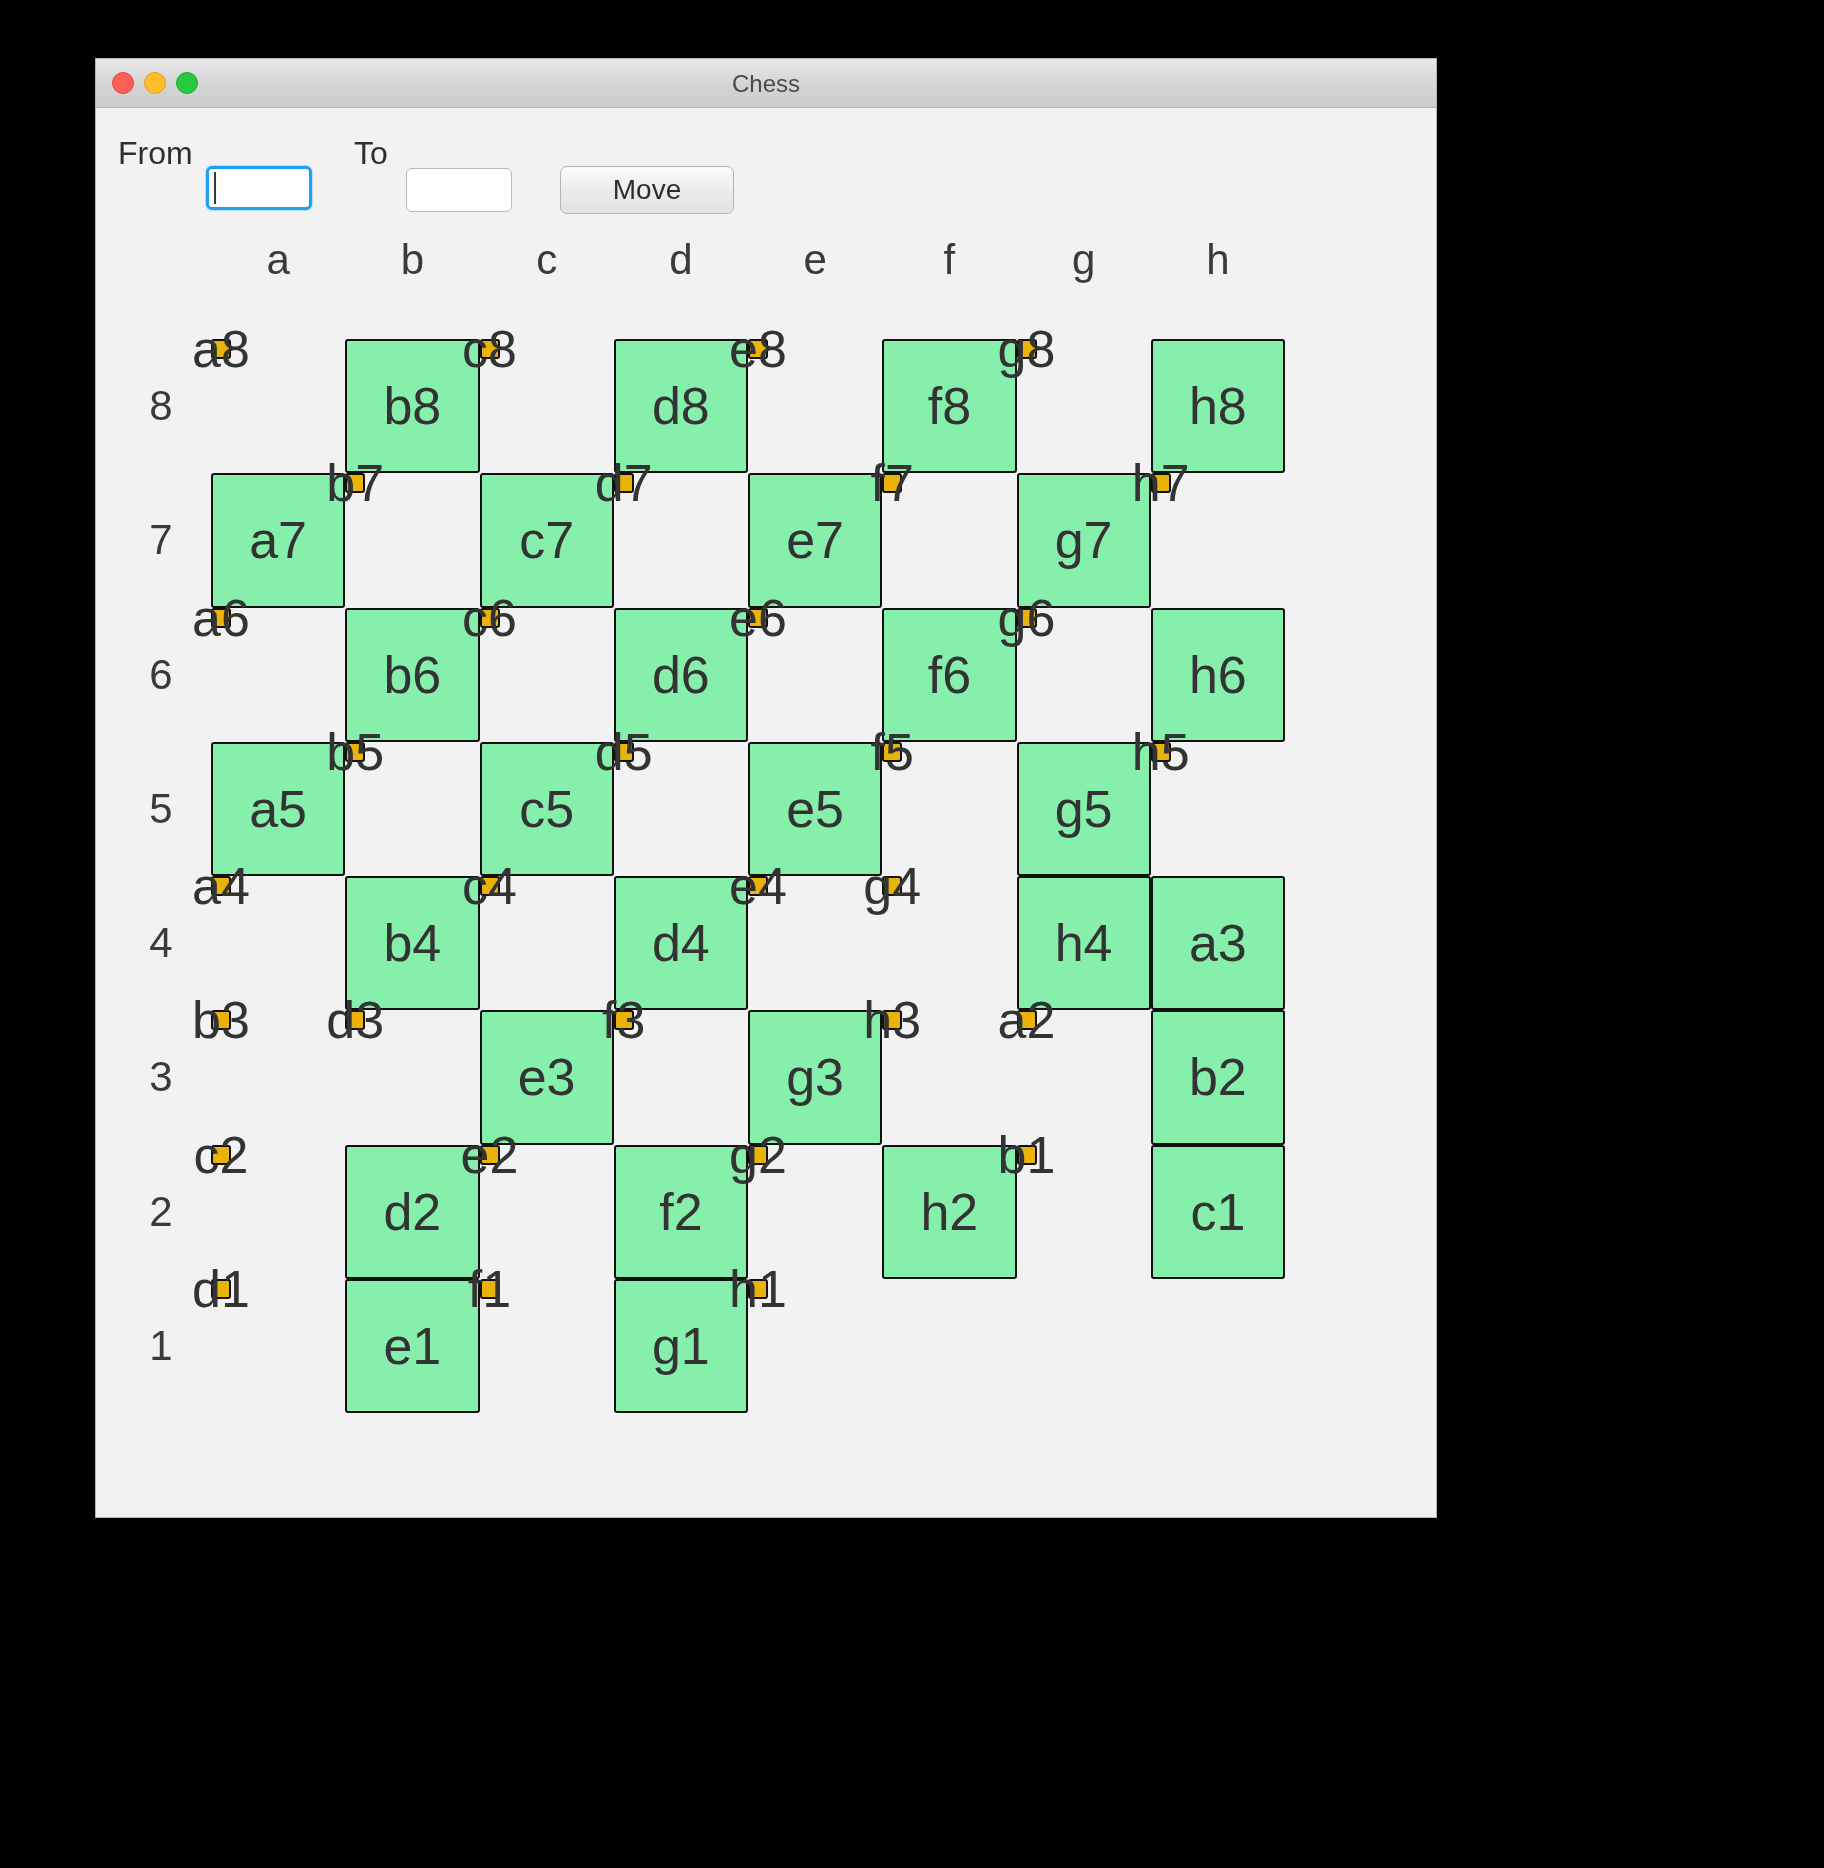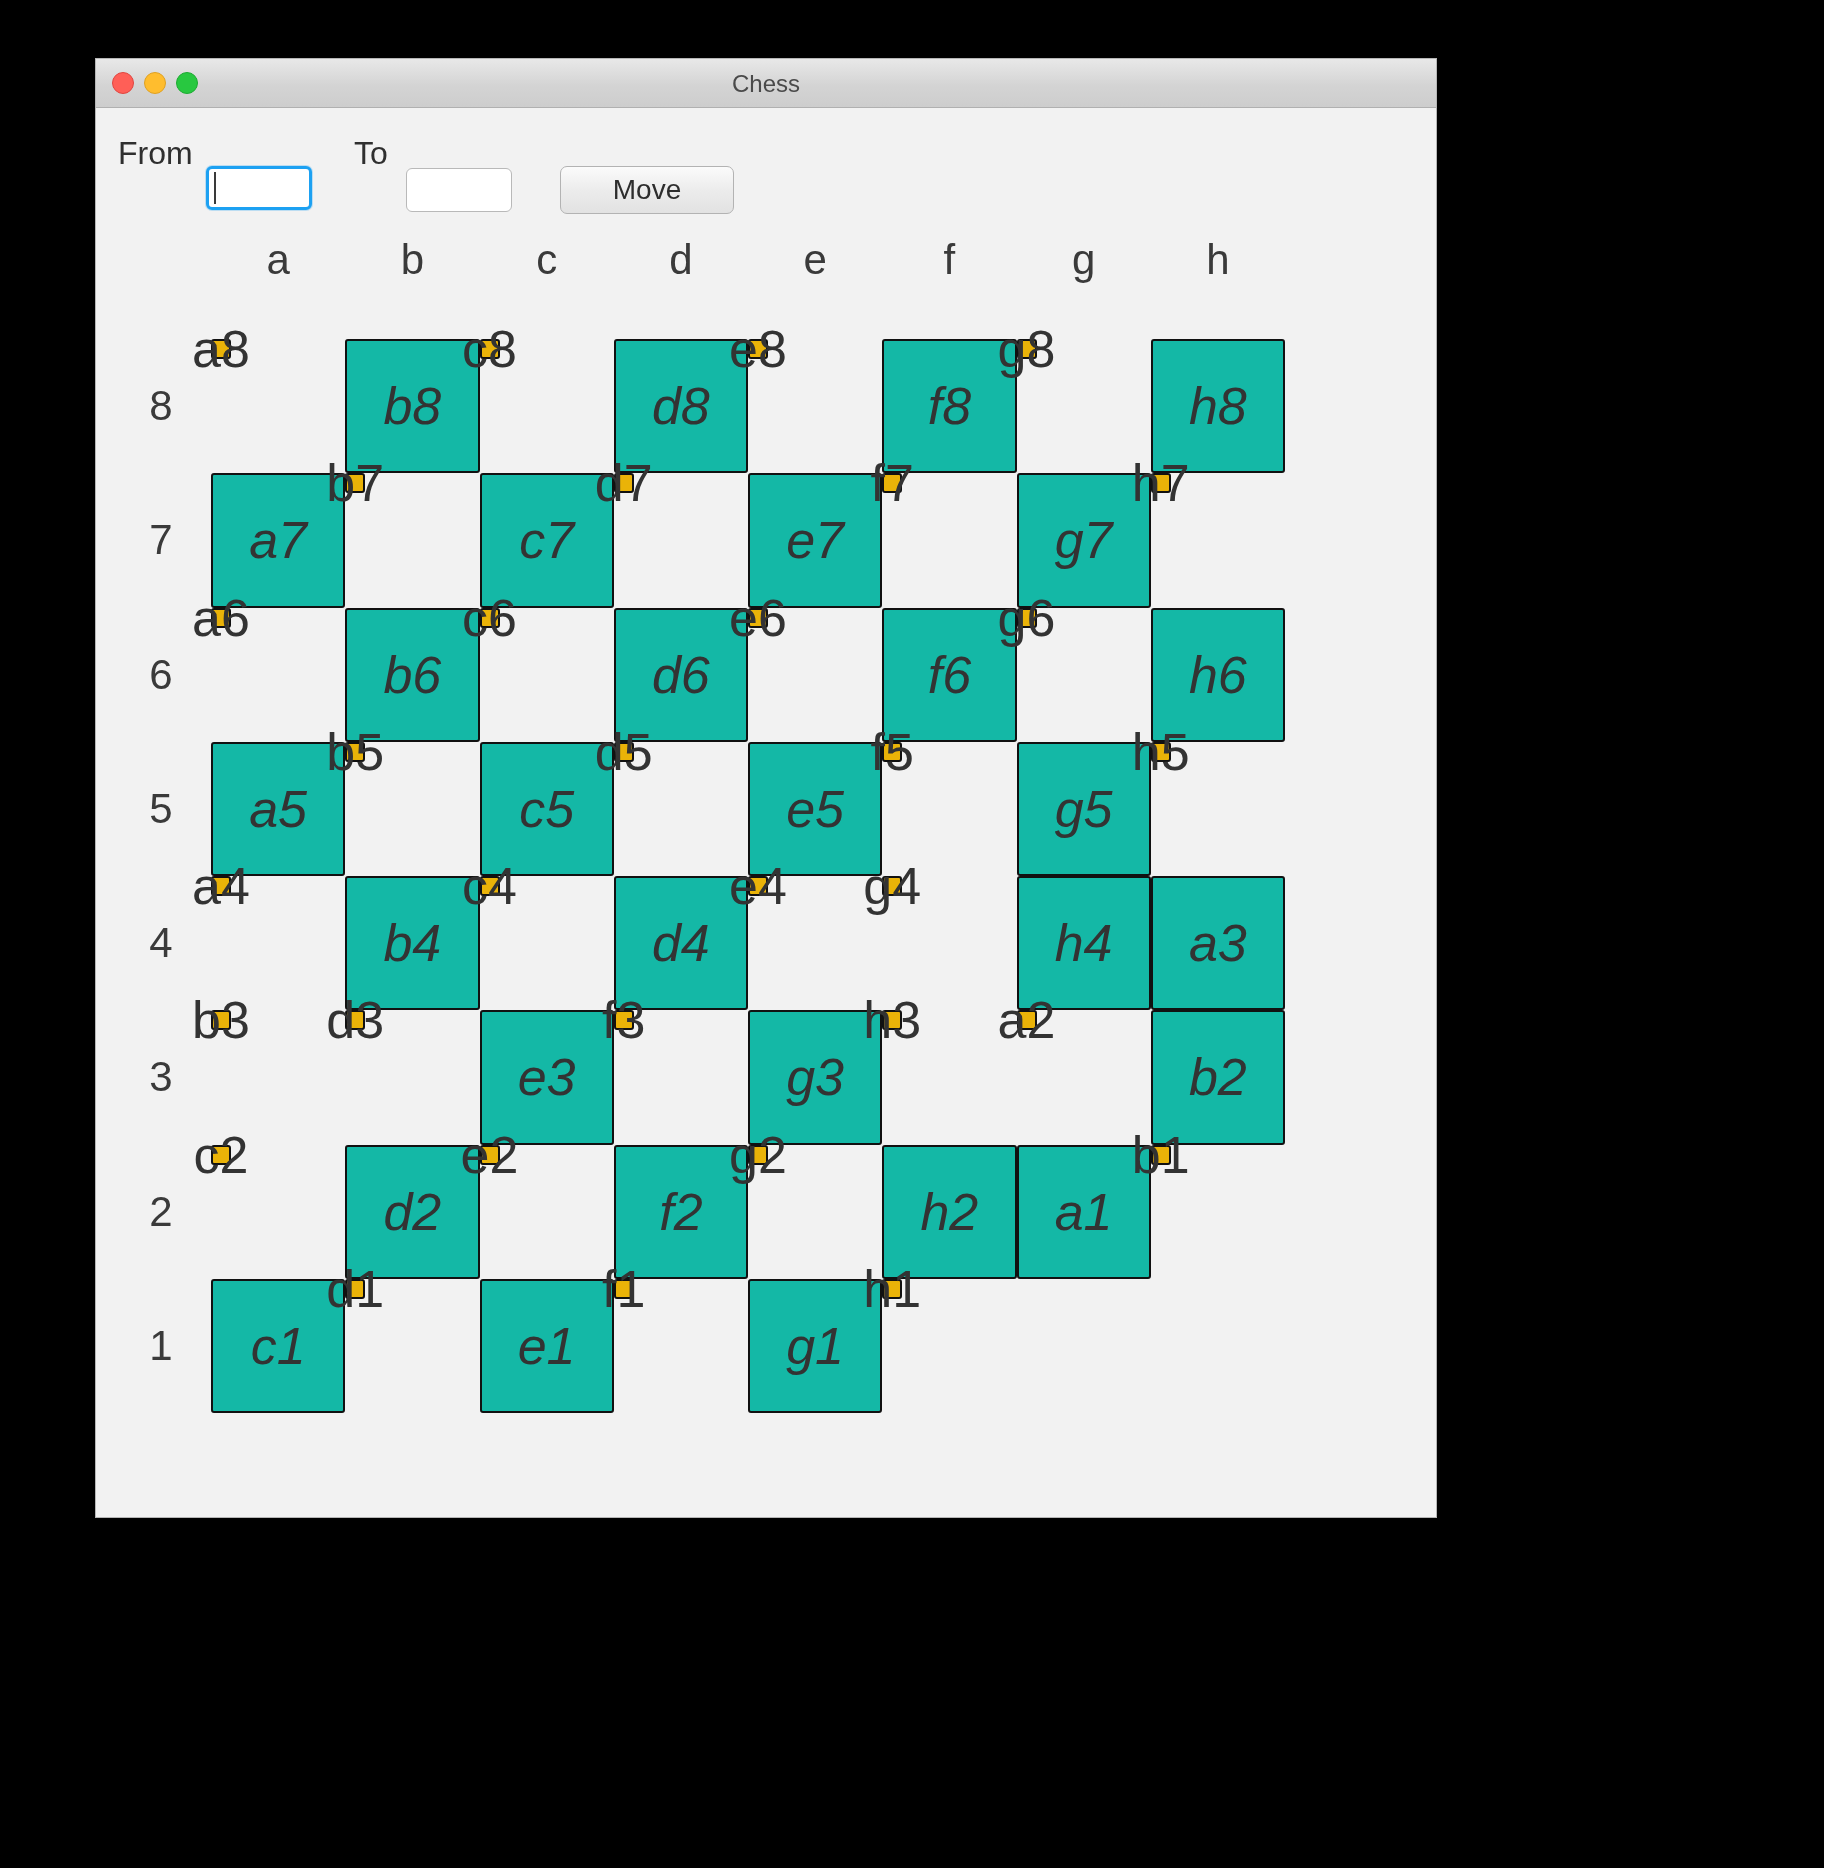--- a/index.html
+++ b/index.html
@@ -190,21 +190,21 @@
     align-items: center;
     justify-content: center;
     font-size: 52px;
     color: #333333;
     font-family: "Liberation Sans", sans-serif;
     border-radius: 3px;
     cursor: pointer;
     user-select: none;
   }
   .square.light { background: #eab308; }
-  .square.dark  { background: #14b8a6; font-style: italic; }
+  .square.dark  { background: #86efac; }
 </style>
 </head>
 <body>
 
 <div id="screen">
 
   <div id="window">
 
     <div id="titlebar">
       <div id="traffic">
@@ -295,21 +295,20 @@
           <div class="square dark">g3</div>
           <div class="square light">h3</div>
           <div class="square light">a2</div>
           <div class="square dark">b2</div>
           <div class="square light">c2</div>
           <div class="square dark">d2</div>
           <div class="square light">e2</div>
           <div class="square dark">f2</div>
           <div class="square light">g2</div>
           <div class="square dark">h2</div>
-          <div class="square dark">a1</div>
           <div class="square light">b1</div>
           <div class="square dark">c1</div>
           <div class="square light">d1</div>
           <div class="square dark">e1</div>
           <div class="square light">f1</div>
           <div class="square dark">g1</div>
           <div class="square light">h1</div>
         </div>
     </div>
 

